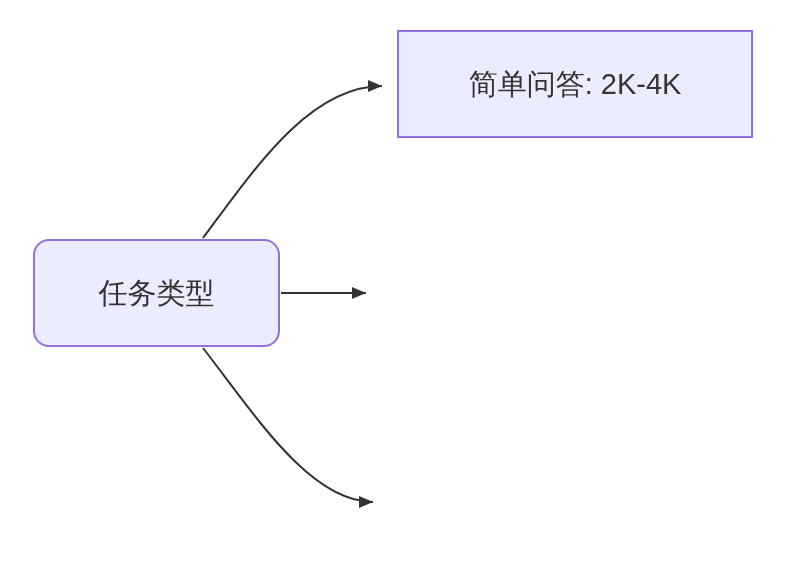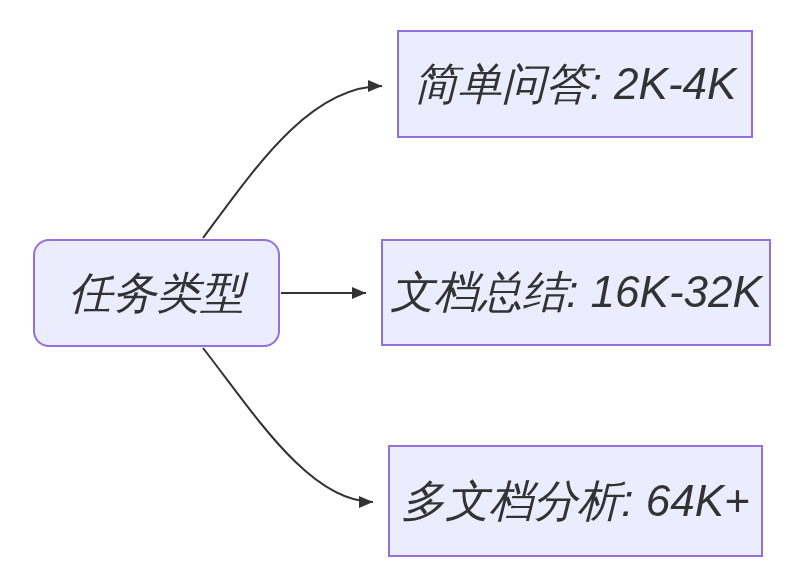--- a/index.html
+++ b/index.html
@@ -18,25 +18,24 @@
     left: 0; top: 0; width: 787px; height: 572px;
   }
   .node {
     position: absolute;
     display: flex;
     align-items: center;
     justify-content: center;
     background: #ECECFF;
     border: 2px solid #9370DB;
     color: #333333;
-    font-size: 44px;
+    font-size: 29px;
     line-height: 1.2;
     text-align: center;
     white-space: nowrap;
-    font-style: italic;
   }
   .node-task-type   { left: 33px;  top: 239px; width: 247px; height: 108px; border-radius: 16px; }
   .node-simple-qa   { left: 397px; top: 30px;  width: 356px; height: 108px; }
   .node-doc-summary { left: 381px; top: 239px; width: 390px; height: 107px; }
   .node-multi-doc   { left: 388px; top: 445px; width: 375px; height: 112px; }
 </style>
 </head>
 <body>
 
 <div class="canvas">
@@ -56,21 +55,15 @@
   </svg>
 
   <div class="node node-task-type">
     <span>任务类型</span>
   </div>
 
   <div class="node node-simple-qa">
     <span>简单问答: 2K-4K</span>
   </div>
 
-  <div class="node node-doc-summary">
-    <span>文档总结: 16K-32K</span>
-  </div>
 
-  <div class="node node-multi-doc">
-    <span>多文档分析: 64K+</span>
-  </div>
 
 </div>
 
 </body></html>

